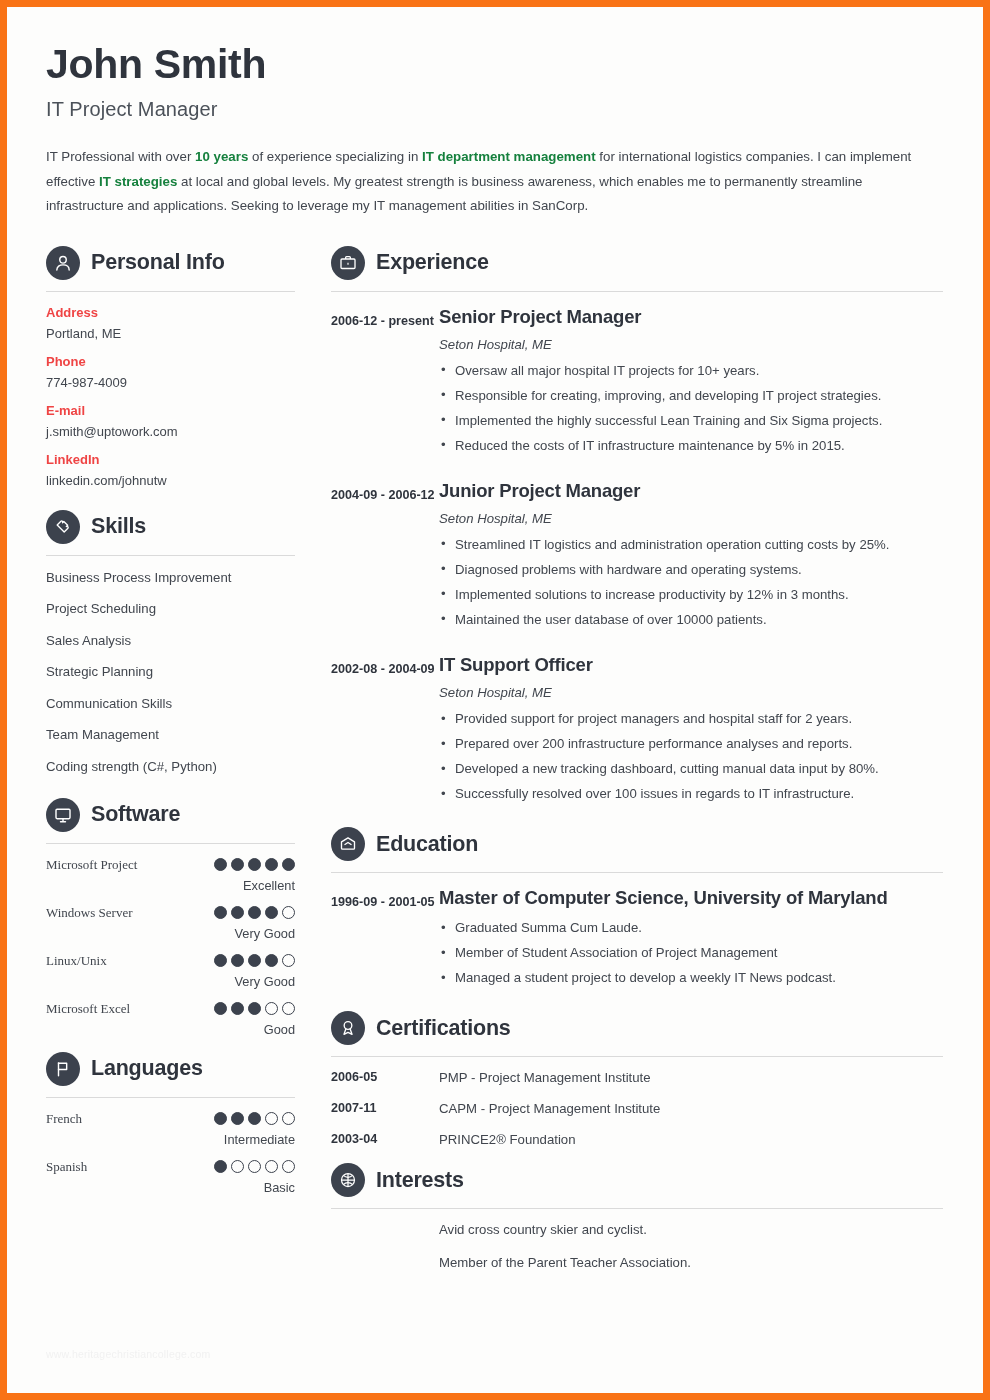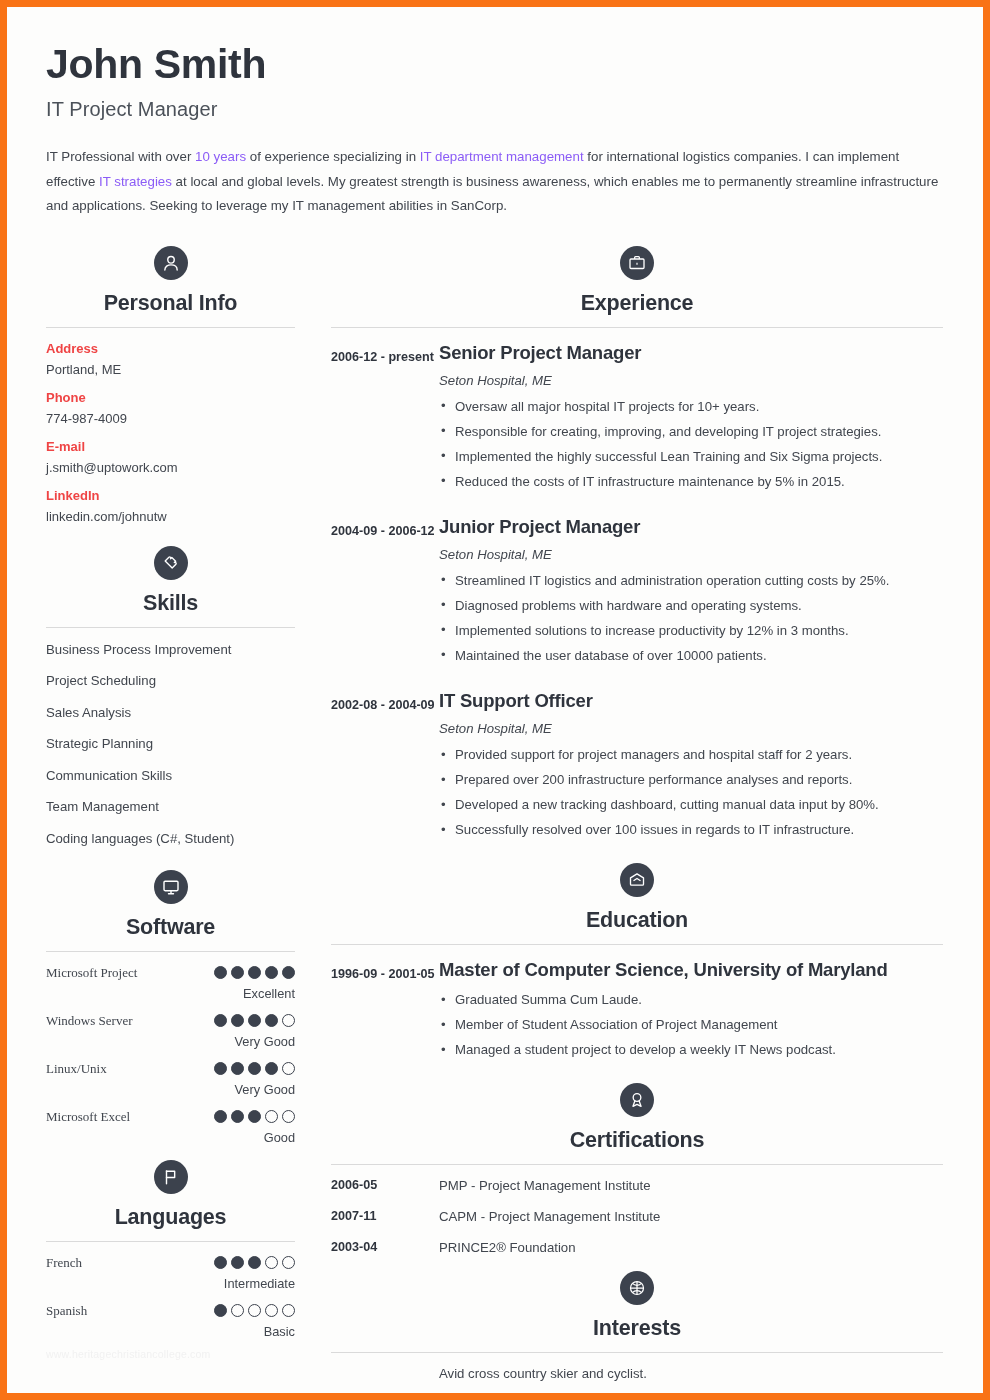--- a/index.html
+++ b/index.html
@@ -47,38 +47,37 @@
     margin-top: 10px;
     letter-spacing: 0.1px;
   }
   .summary {
     font-size: 13.3px;
     line-height: 24.5px;
     color: #41464e;
     margin-top: 24px;
     max-width: 905px;
   }
-  .summary b { font-weight: normal; color: #8b5cf6; }
+  .summary b { font-weight: bold; color: #15803d; }
 
   
   .columns {
     display: flex;
     margin-top: 27px;
     align-items: flex-start;
   }
   .col-left  { width: 249px; flex: 0 0 249px; }
   .col-right { flex: 1 1 auto; margin-left: 36px; }
 
   
   .sec-head {
     display: flex;
     align-items: center;
     gap: 11px;
     margin-bottom: 0;
-    flex-direction: column;
   }
   .sec-icon {
     width: 34px; height: 34px;
     flex: 0 0 34px;
     border-radius: 50%;
     background: #3c424d;
     display: flex;
     align-items: center;
     justify-content: center;
   }
@@ -278,21 +277,21 @@
             <span class="sec-title">Skills</span>
           </div>
           <div class="sec-rule"></div>
           <div id="skills-list">
               <div class="skill-item">Business Process Improvement</div>
               <div class="skill-item">Project Scheduling</div>
               <div class="skill-item">Sales Analysis</div>
               <div class="skill-item">Strategic Planning</div>
               <div class="skill-item">Communication Skills</div>
               <div class="skill-item">Team Management</div>
-              <div class="skill-item">Coding languages (C#, Student)</div>
+              <div class="skill-item">Coding strength (C#, Python)</div>
             </div>
         </div>
 
         <div class="sec" style="margin-top:15px">
           <div class="sec-head">
             <span class="sec-icon">
               <svg width="20" height="20" viewBox="0 0 24 24" fill="none" stroke="#ffffff" stroke-width="1.7">
                 <rect x="3.6" y="5" width="16.8" height="11.4" rx="1.3"></rect>
                 <path d="M9 20h6M12 16.4V20" stroke-linecap="round"></path>
               </svg>

